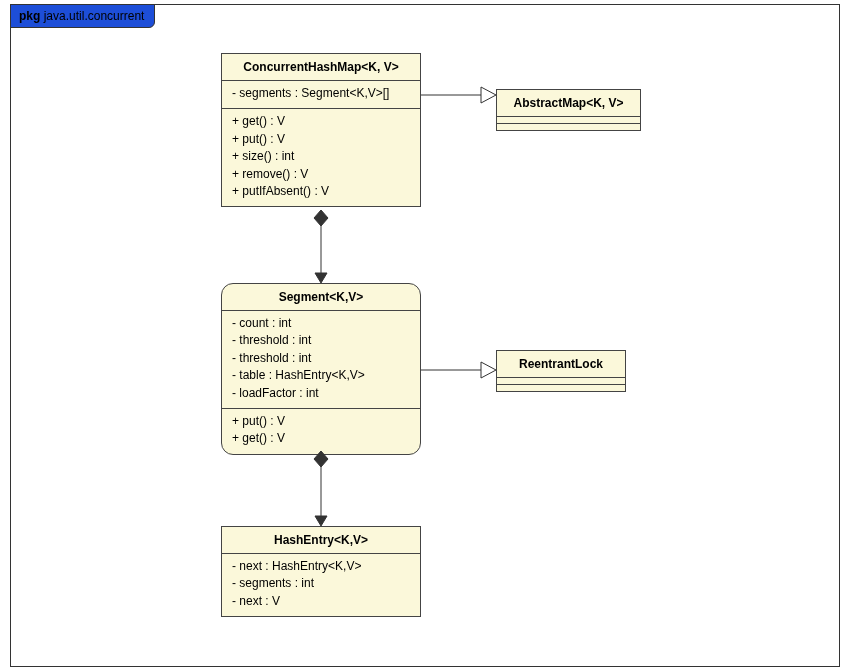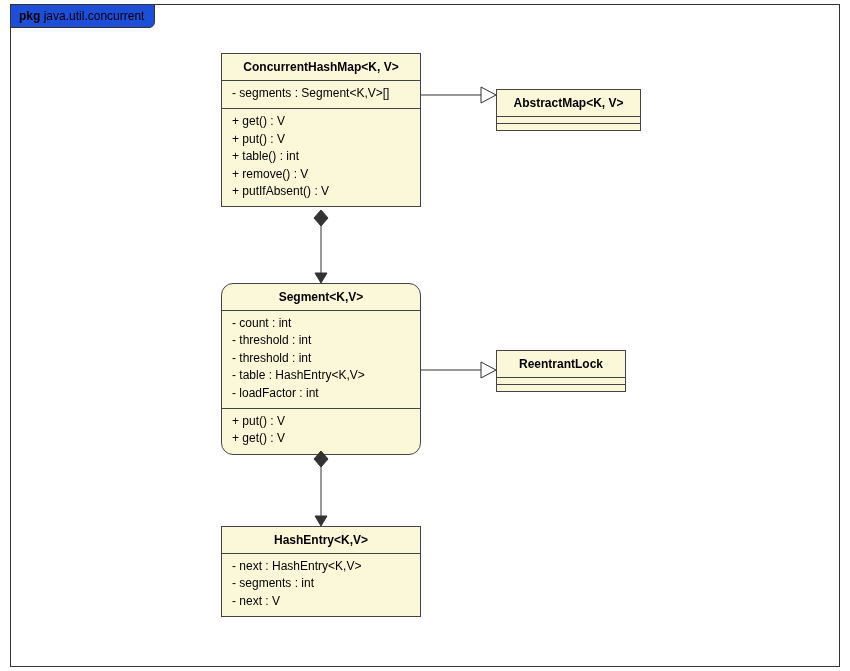--- a/index.html
+++ b/index.html
@@ -79,21 +79,21 @@
   </div>
 
   <div class="uml-class" style="left:210px; top:48px; width:200px;">
     <div class="uml-title">ConcurrentHashMap&lt;K, V&gt;</div>
     <div class="uml-section">
       <div>- segments : Segment&lt;K,V&gt;[]</div>
     </div>
     <div class="uml-section">
       <div>+ get() : V</div>
       <div>+ put() : V</div>
-      <div>+ table() : int</div>
+      <div>+ size() : int</div>
       <div>+ remove() : V</div>
       <div>+ putIfAbsent() : V</div>
     </div>
   </div>
 
   <div class="uml-class" style="left:485px; top:70px; width:145px;margin-top:14px;">
     <div class="uml-title">AbstractMap&lt;K, V&gt;</div>
     <div class="uml-empty-section"></div>
     <div class="uml-empty-section"></div>
   </div>

